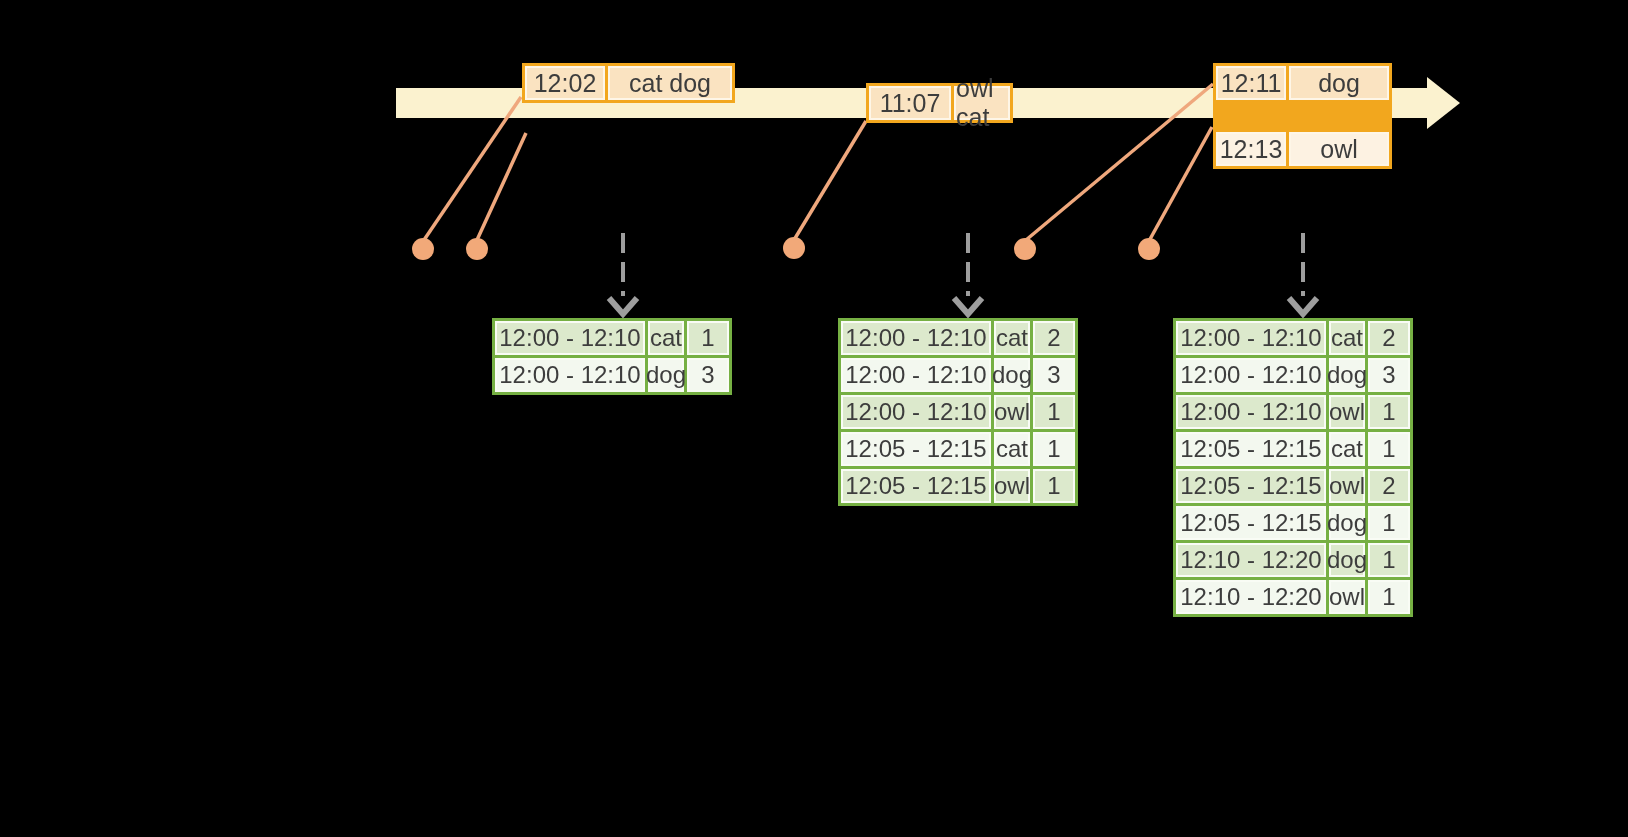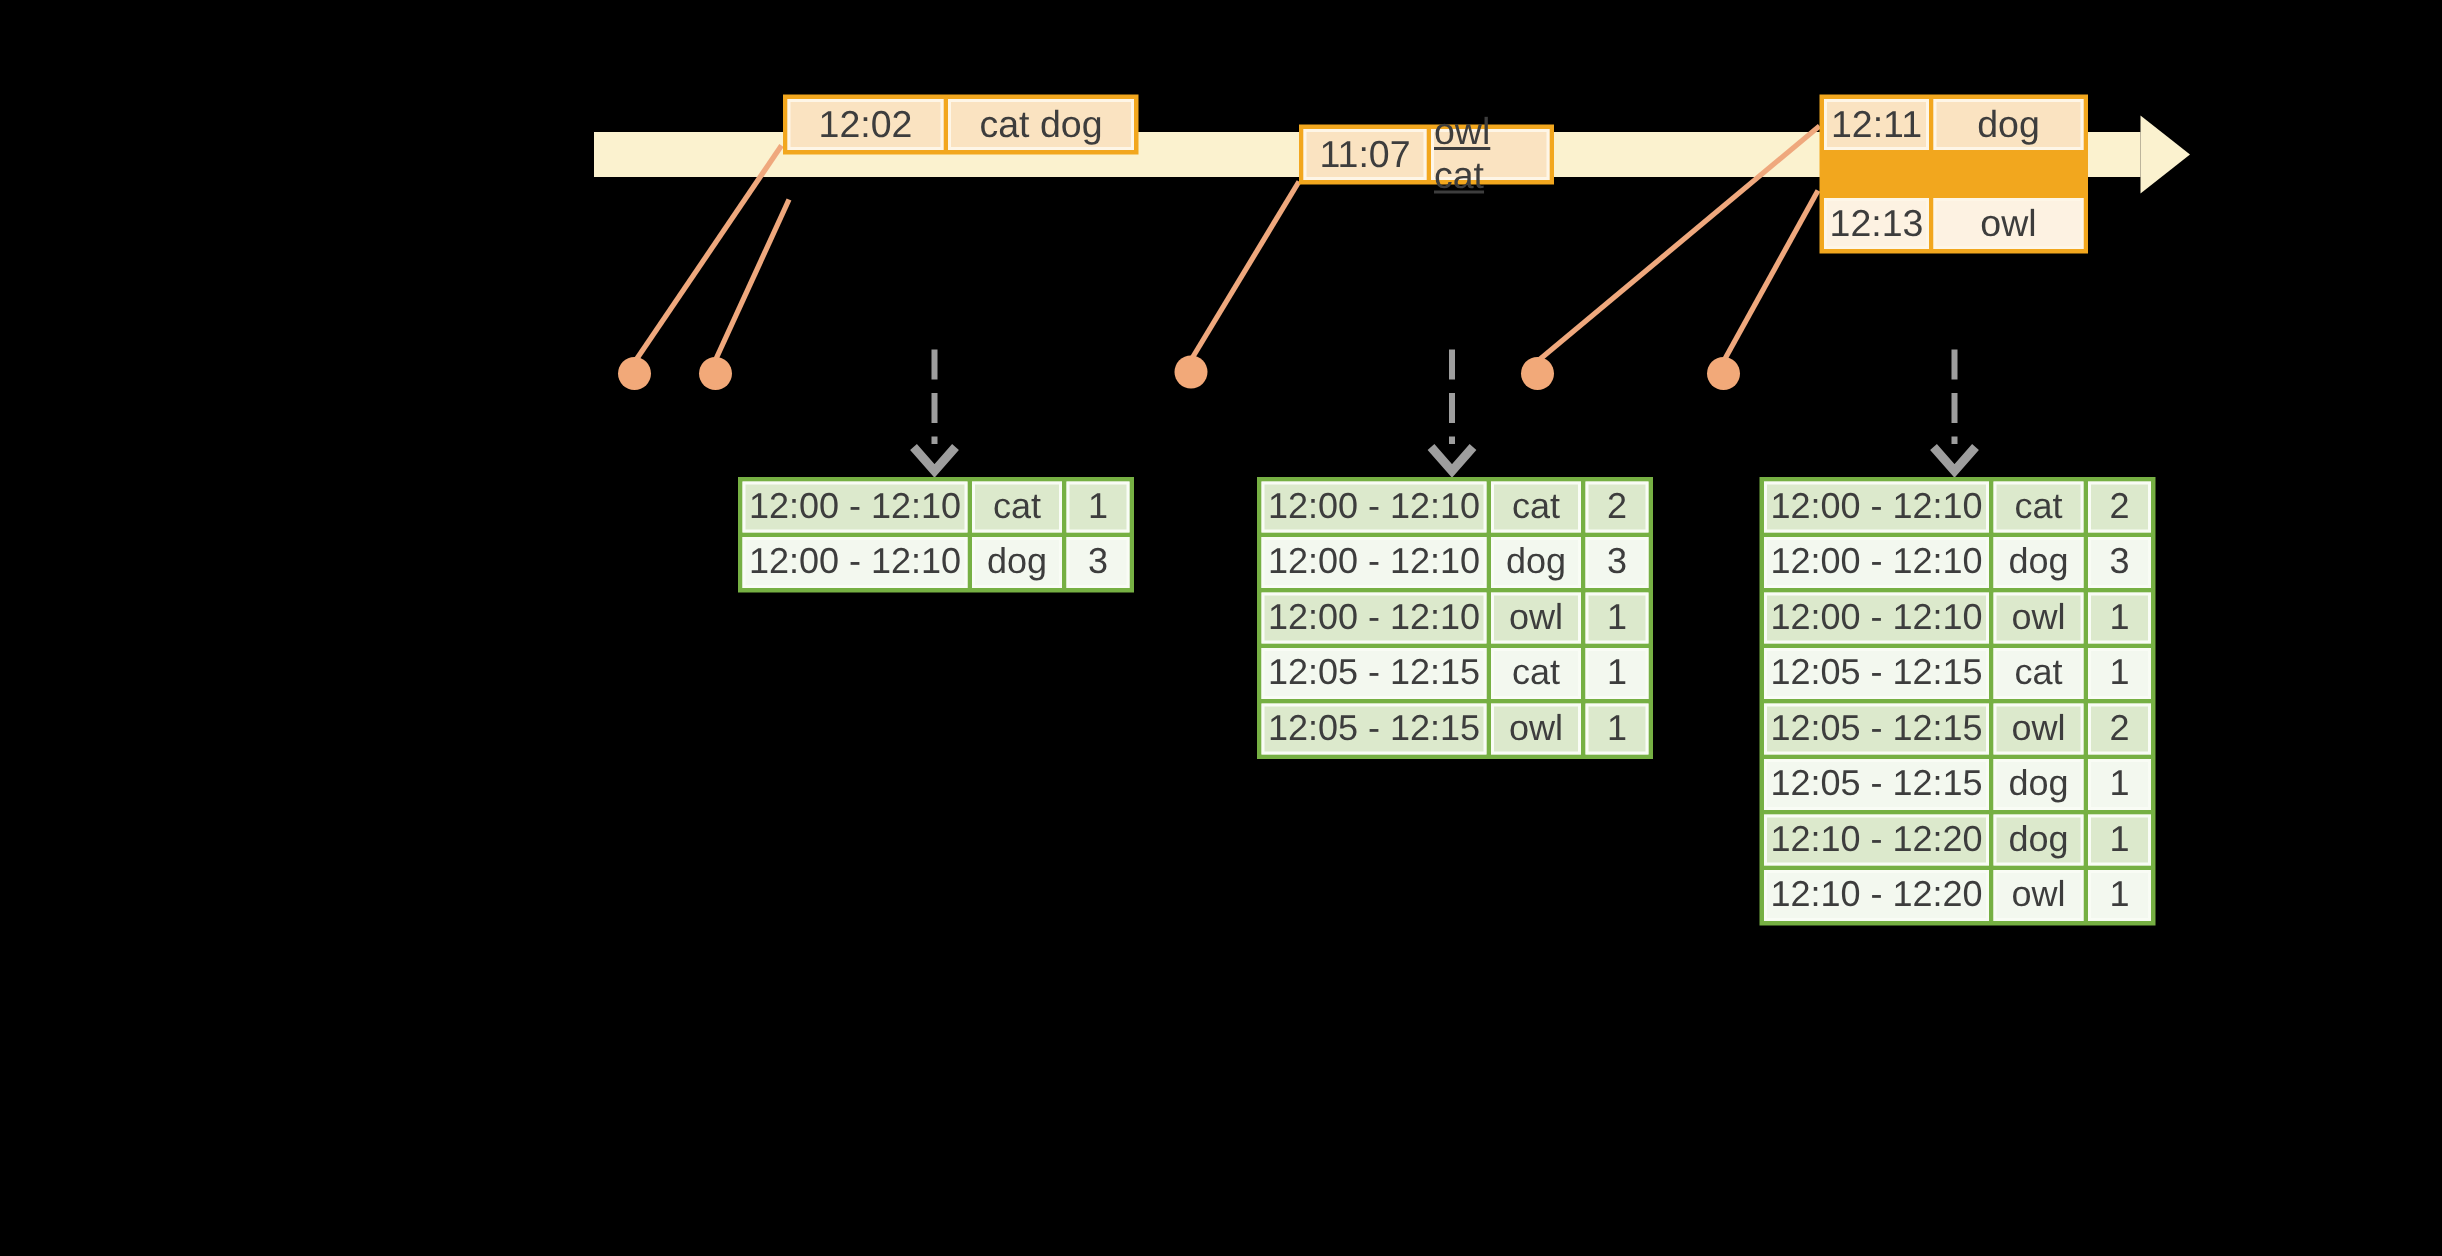--- a/index.html
+++ b/index.html
@@ -32,31 +32,31 @@
   .tcell  {
     height: 34px; display: flex; align-items: center; justify-content: center;
     color: var(--text); box-sizing: border-box;
   }
 
   
   .etable { background: var(--event-border); font-size: 25px; }
   .etable .tcell { border: 2px solid var(--event-inset); background: var(--event-row-even); }
   .etable .trow:nth-child(odd) .tcell { background: var(--event-row-odd); }
   .etable-1 { left: 522px;  top: 63px; }
-  .etable-1 .c0 { width: 104px; }  .etable-1 .c1 { width: 124px; }
+  .etable-1 .c0 { width: 80px; }  .etable-1 .c1 { width: 124px; }
   .etable-2 { left: 866px;  top: 83px; }
-  .etable-2 .c0 { width: 82px; }  .etable-2 .c1 { width: 79px; text-decoration: underline; }
+  .etable-2 .c0 { width: 82px; }  .etable-2 .c1 { width: 56px; }
   .etable-3 { left: 1213px; top: 63px; gap: 32px; }
   .etable-3 .c0 { width: 70px; }  .etable-3 .c1 { width: 100px; }
 
   
   .rtable { background: var(--result-border); font-size: 24px; }
   .rtable .tcell { border: 2px solid var(--result-inset); background: var(--result-row-even); }
   .rtable .trow:nth-child(odd) .tcell { background: var(--result-row-odd); }
-  .rtable .c0 { width: 150px; } .rtable .c1 { width: 60px; } .rtable .c2 { width: 42px; }
+  .rtable .c0 { width: 150px; } .rtable .c1 { width: 36px; } .rtable .c2 { width: 42px; }
   .rtable-1 { left: 492px;  top: 318px; }
   .rtable-2 { left: 838px;  top: 318px; }
   .rtable-3 { left: 1173px; top: 318px; }
 
   
   .connector-line { stroke: var(--connector); stroke-width: 3.5px; }
   .event-dot      { fill: var(--dot); }
   .trigger-line   { stroke: var(--dashed-arrow); stroke-width: 4px; stroke-dasharray: 20 9; }
   .trigger-head   { stroke: var(--dashed-arrow); stroke-width: 6px; fill: none; }
 </style>

